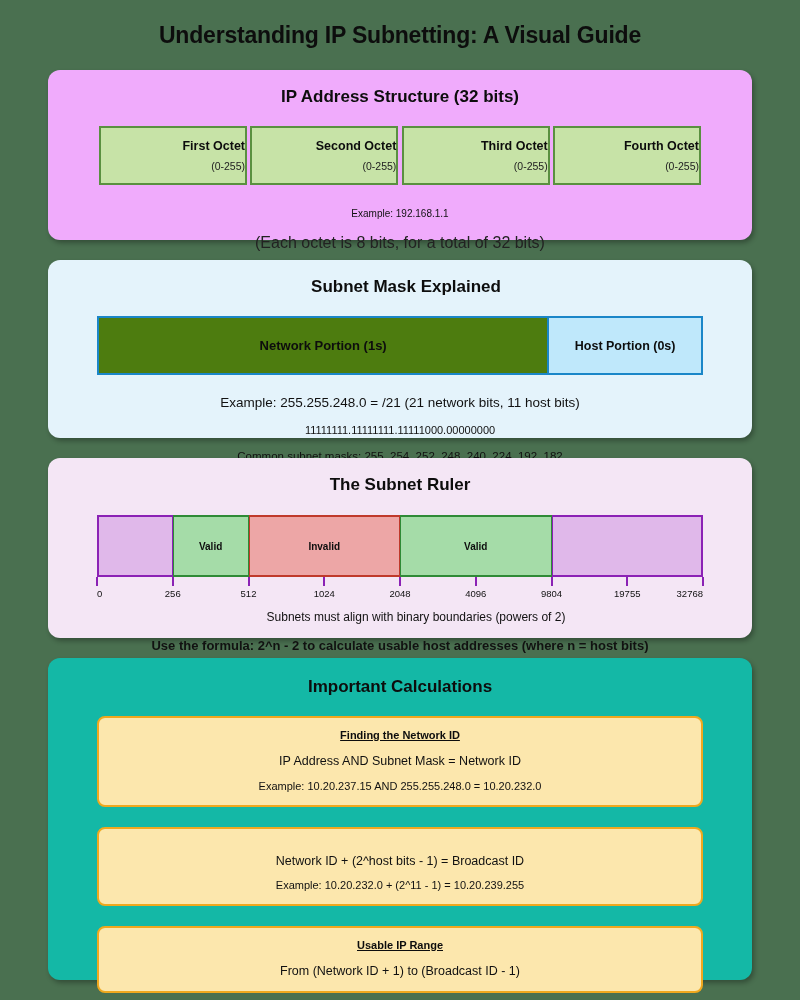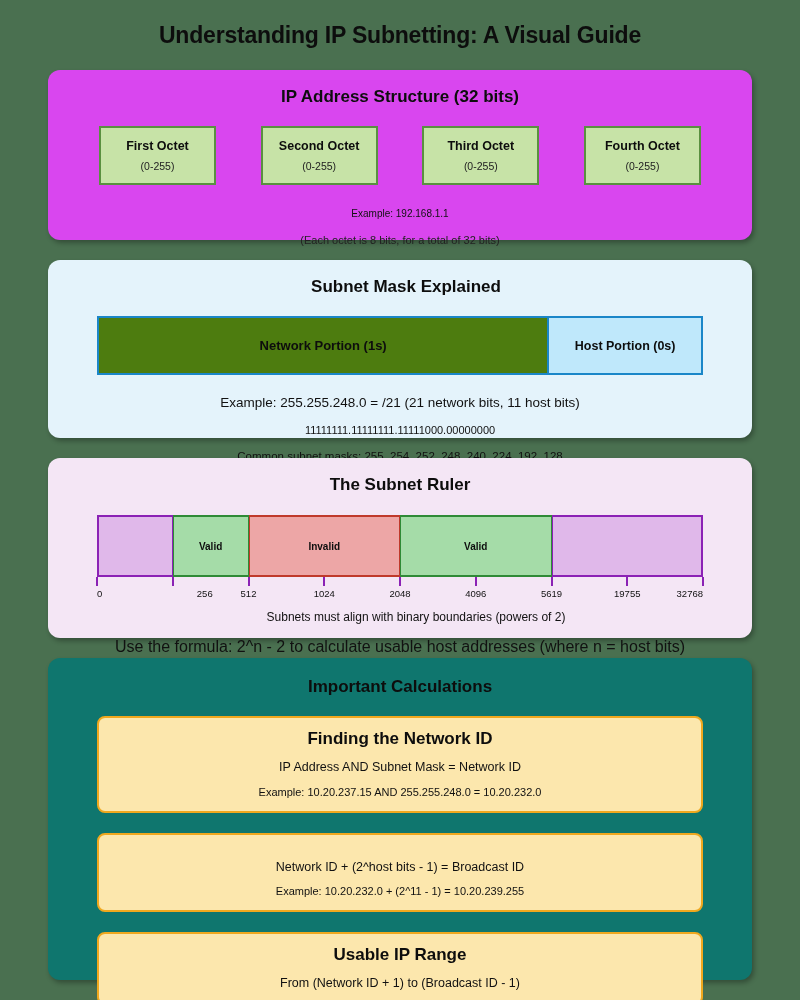--- a/index.html
+++ b/index.html
@@ -42,46 +42,46 @@
     box-shadow: 2px 3px 5px rgba(0,0,0,0.30);
   }
   .card-title {
     text-align: center;
     font-size: 17px;
     font-weight: bold;
     color: #0d0d0d;
     line-height: 1;
   }
 
-  #card-structure { top: 70px;  height: 170px; background: #d946ef; }
+  #card-structure { top: 70px;  height: 170px; background: #f0abfc; }
   #card-mask      { top: 260px; height: 178px; background: #e4f3fb; }
   #card-ruler     { top: 458px; height: 180px; background: #f4e6f5; }
-  #card-calc      { top: 658px; height: 322px; background: #0f766e; }
+  #card-calc      { top: 658px; height: 322px; background: #14b8a6; }
 
   #card-structure .card-title { padding-top: 18px; }
   #card-mask .card-title      { padding-top: 18px; padding-left: 12px; }
   #card-ruler .card-title     { padding-top: 18px; }
   #card-calc .card-title      { padding-top: 20px; }
 
   
   .octet-row {
     display: flex;
     justify-content: space-between;
     padding: 0 51px;
     margin-top: 21px;
   }
   .octet-box {
-    width: 117px;
+    width: 148px;
     height: 59px;
     background: #c7e3a7;
     border: 2px solid #5a9040;
     box-sizing: border-box;
     display: flex;
     flex-direction: column;
-    align-items: center;
+    align-items: flex-end;
     justify-content: center;
   }
   .octet-name {
     font-size: 12.5px;
     font-weight: bold;
     color: #0d0d0d;
     line-height: 1;
   }
   .octet-range {
     font-size: 10.5px;
@@ -92,21 +92,21 @@
   .note-line {
     text-align: center;
     line-height: 1;
   }
   .note-main {
     font-size: 10px;
     color: #111111;
     margin-top: 24px;
   }
   .note-sub {
-    font-size: 11px;
+    font-size: 16px;
     color: #222222;
     margin-top: 16px;
   }
 
   
   .mask-bar {
     display: flex;
     margin: 21px 49px 0 49px;
     height: 59px;
     border: 2px solid #1a86c8;
@@ -189,39 +189,40 @@
     font-size: 9.5px;
     color: #111111;
     transform: translateX(-50%);
     white-space: nowrap;
     line-height: 1;
   }
   .tick-label.first { transform: translateX(0); }
   .tick-label.last  { transform: translateX(-100%); }
 
   .ruler-note-1 { font-size: 12px;   color:#111; text-align:center; margin-top: 8px; line-height:1;padding-left:32px; }
-  .ruler-note-2 { font-size: 16px; color:#111; text-align:center; margin-top: 16px; line-height:1; }
+  .ruler-note-2 { font-size: 13px; color:#111; text-align:center; margin-top: 16px; line-height:1;font-weight:bold; }
 
   
   .calc-box {
     margin: 0 49px;
     background: #fce7ad;
     border: 2px solid #f0a81e;
     border-radius: 8px;
     box-sizing: border-box;
     padding: 12px 10px 13px 10px;
     text-align: center;
   }
   .calc-box + .calc-box { margin-top: 20px; }
   #calc-list { margin-top: 21px; }
   .calc-title {
-    font-size: 17px;
-    font-weight: bold;
-    color: #0d0d0d;
-    line-height: 1;
+    font-size: 11px;
+    font-weight: bold;
+    color: #0d0d0d;
+    line-height: 1;
+    text-decoration: underline;
   }
   .calc-formula {
     font-size: 12.5px;
     color: #111111;
     margin-top: 14px;
     line-height: 1;
   }
   .calc-example {
     font-size: 11px;
     color: #111111;
@@ -261,21 +262,21 @@
   </div>
 
   <div class="card" id="card-mask">
     <div class="card-title">Subnet Mask Explained</div>
     <div class="mask-bar">
       <div class="mask-net">Network Portion (1s)</div>
       <div class="mask-host">Host Portion (0s)</div>
     </div>
     <div class="mask-note-1">Example: 255.255.248.0 = /21 (21 network bits, 11 host bits)</div>
     <div class="mask-note-2">11111111.11111111.11111000.00000000</div>
-    <div class="mask-note-3">Common subnet masks: 255, 254, 252, 248, 240, 224, 192, 128</div>
+    <div class="mask-note-3">Common subnet masks: 255, 254, 252, 248, 240, 224, 192, 182</div>
   </div>
 
   <div class="card" id="card-ruler">
     <div class="card-title">The Subnet Ruler</div>
     <div class="ruler-wrap">
       <div class="ruler-bar" id="ruler-bar">
           <div class="ruler-seg seg-neutral" style="flex: 0 0 12.5%;"></div>
           <div class="ruler-seg seg-valid" style="flex: 0 0 12.5%;">
             <span>Valid</span>
           </div>
@@ -293,26 +294,26 @@
           <div class="tick" style="left: 25%;"></div>
           <div class="tick" style="left: 37.5%;"></div>
           <div class="tick" style="left: 50%;"></div>
           <div class="tick" style="left: 62.5%;"></div>
           <div class="tick" style="left: 75%;"></div>
           <div class="tick" style="left: 87.5%;"></div>
           <div class="tick" style="left: 100%;"></div>
         </div>
       <div class="ruler-labels" id="ruler-labels">
           <div class="tick-label first" style="left: 0%;">0</div>
-          <div class="tick-label" style="left: 12.5%; margin-left: 32px;">256</div>
+          <div class="tick-label" style="left: 12.5%;">256</div>
           <div class="tick-label" style="left: 25%;">512</div>
           <div class="tick-label" style="left: 37.5%;">1024</div>
           <div class="tick-label" style="left: 50%;">2048</div>
           <div class="tick-label" style="left: 62.5%;">4096</div>
-          <div class="tick-label" style="left: 75%;">5619</div>
+          <div class="tick-label" style="left: 75%;">9804</div>
           <div class="tick-label" style="left: 87.5%;">19755</div>
           <div class="tick-label last" style="left: 100%;">32768</div>
         </div>
     </div>
     <div class="ruler-note-1">Subnets must align with binary boundaries (powers of 2)</div>
     <div class="ruler-note-2">Use the formula: 2^n - 2 to calculate usable host addresses (where n = host bits)</div>
   </div>
 
   <div class="card" id="card-calc">
     <div class="card-title">Important Calculations</div>

